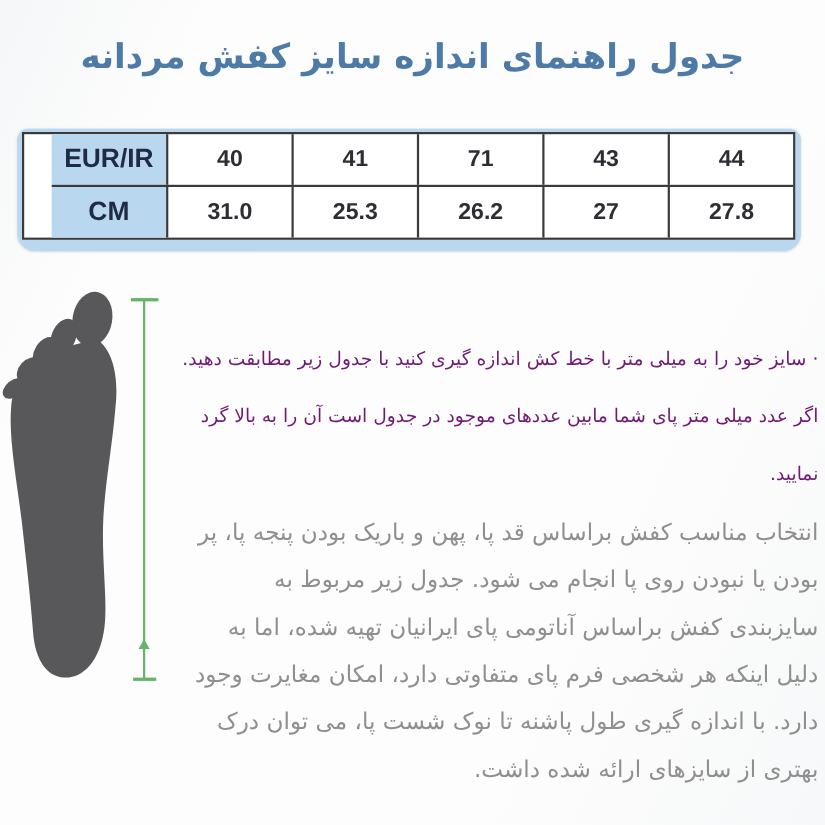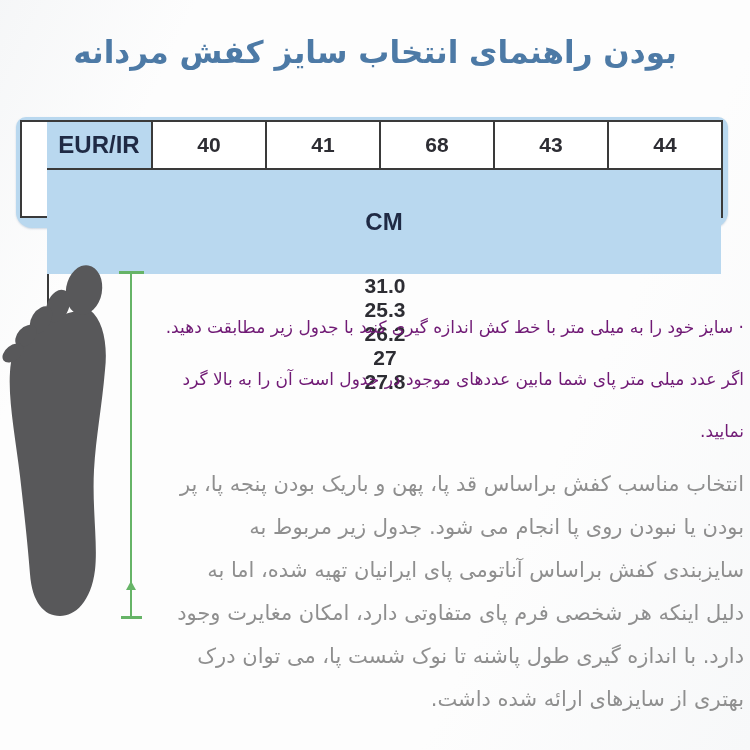--- a/index.html
+++ b/index.html
@@ -33,21 +33,21 @@
     padding:3px 5px 10px 4px;
     box-sizing:border-box;
     box-shadow:0 1px 2px rgba(120,150,180,.35);
   }
   .size-table{
     display:flex;flex-direction:column;
     background:#ffffff;
     border:2px solid #3a3a3a;
   }
   .trow{display:flex;height:46px;margin-left:25px;}
-  .trow + .trow{border-top:2px solid #3a3a3a;flex-direction:column;}
+  .trow + .trow{border-top:2px solid #3a3a3a;}
   .cell{
     flex:1;
     display:flex;align-items:center;justify-content:center;
     font-family:"Liberation Sans","DejaVu Sans",sans-serif;
     font-size:21px;font-weight:bold;color:#2d2d33;
     border-left:2px solid #3a3a3a;
   }
   .cell:first-child{border-left:none;}
   .cell.head{
     flex:0 0 104px;
@@ -78,29 +78,29 @@
     top:463px;left:170px;
     font-size:21px;line-height:43px;
     color:#8f8f8f;
   }
 </style>
 </head>
 <body>
 
 <div class="stage">
 
-  <div class="title">بودن راهنمای انتخاب سایز کفش مردانه</div>
+  <div class="title">جدول راهنمای اندازه سایز کفش مردانه</div>
 
   <div class="table-card">
     <div class="size-table">
       <div class="trow">
         <div class="cell head">EUR/IR</div>
         <div class="cell">40</div>
         <div class="cell">41</div>
-        <div class="cell">68</div>
+        <div class="cell">71</div>
         <div class="cell">43</div>
         <div class="cell">44</div>
       </div>
       <div class="trow">
         <div class="cell head">CM</div>
         <div class="cell">31.0</div>
         <div class="cell">25.3</div>
         <div class="cell">26.2</div>
         <div class="cell">27</div>
         <div class="cell">27.8</div>

